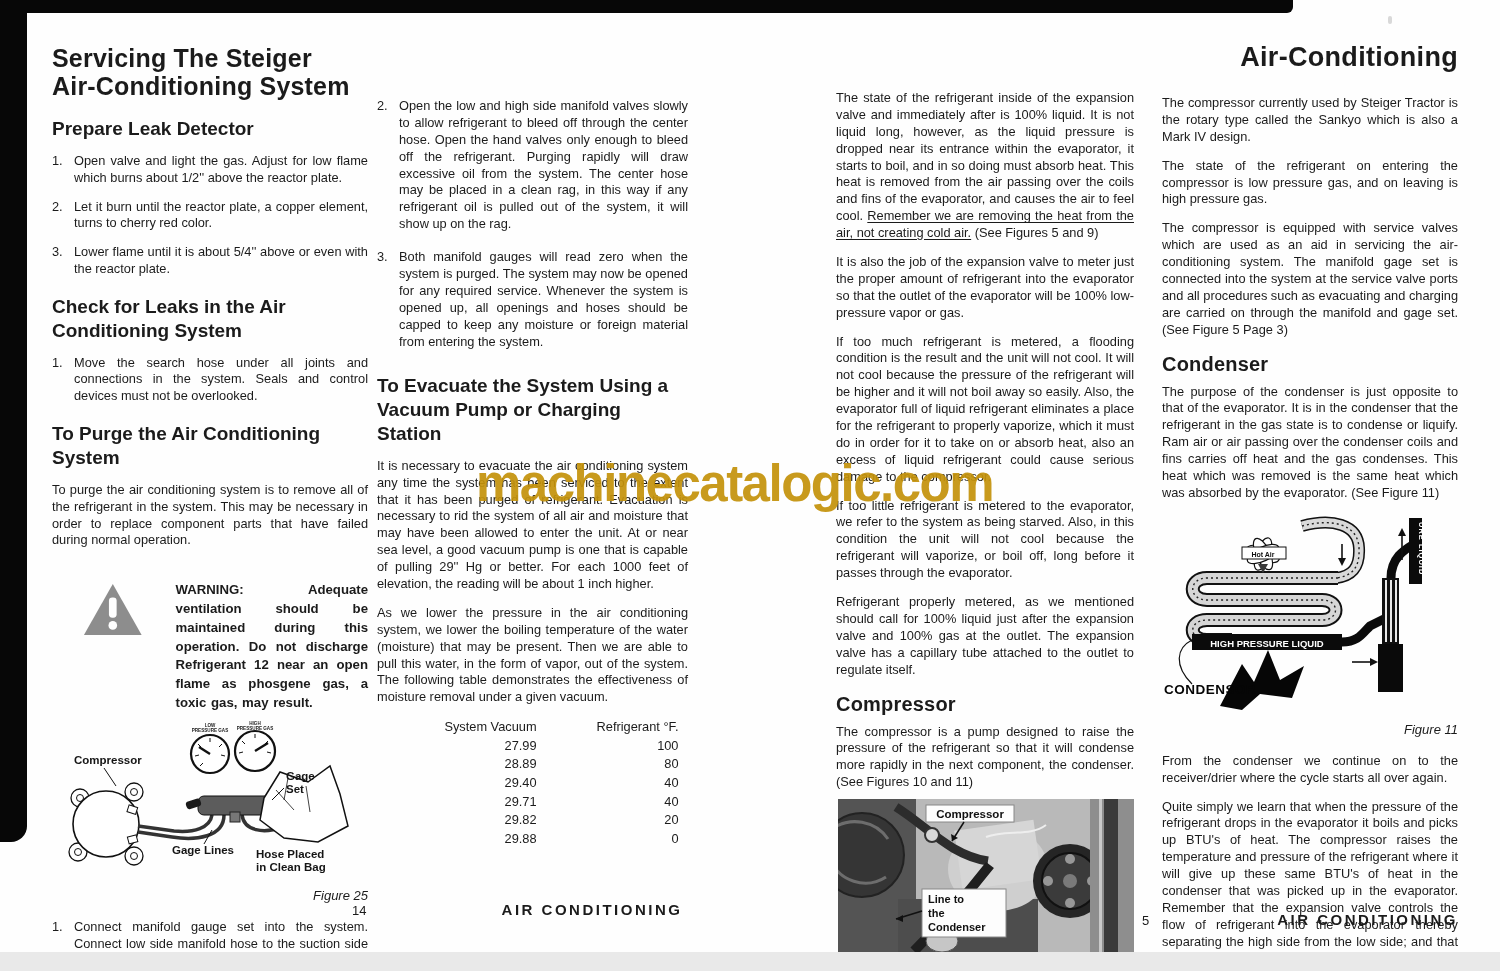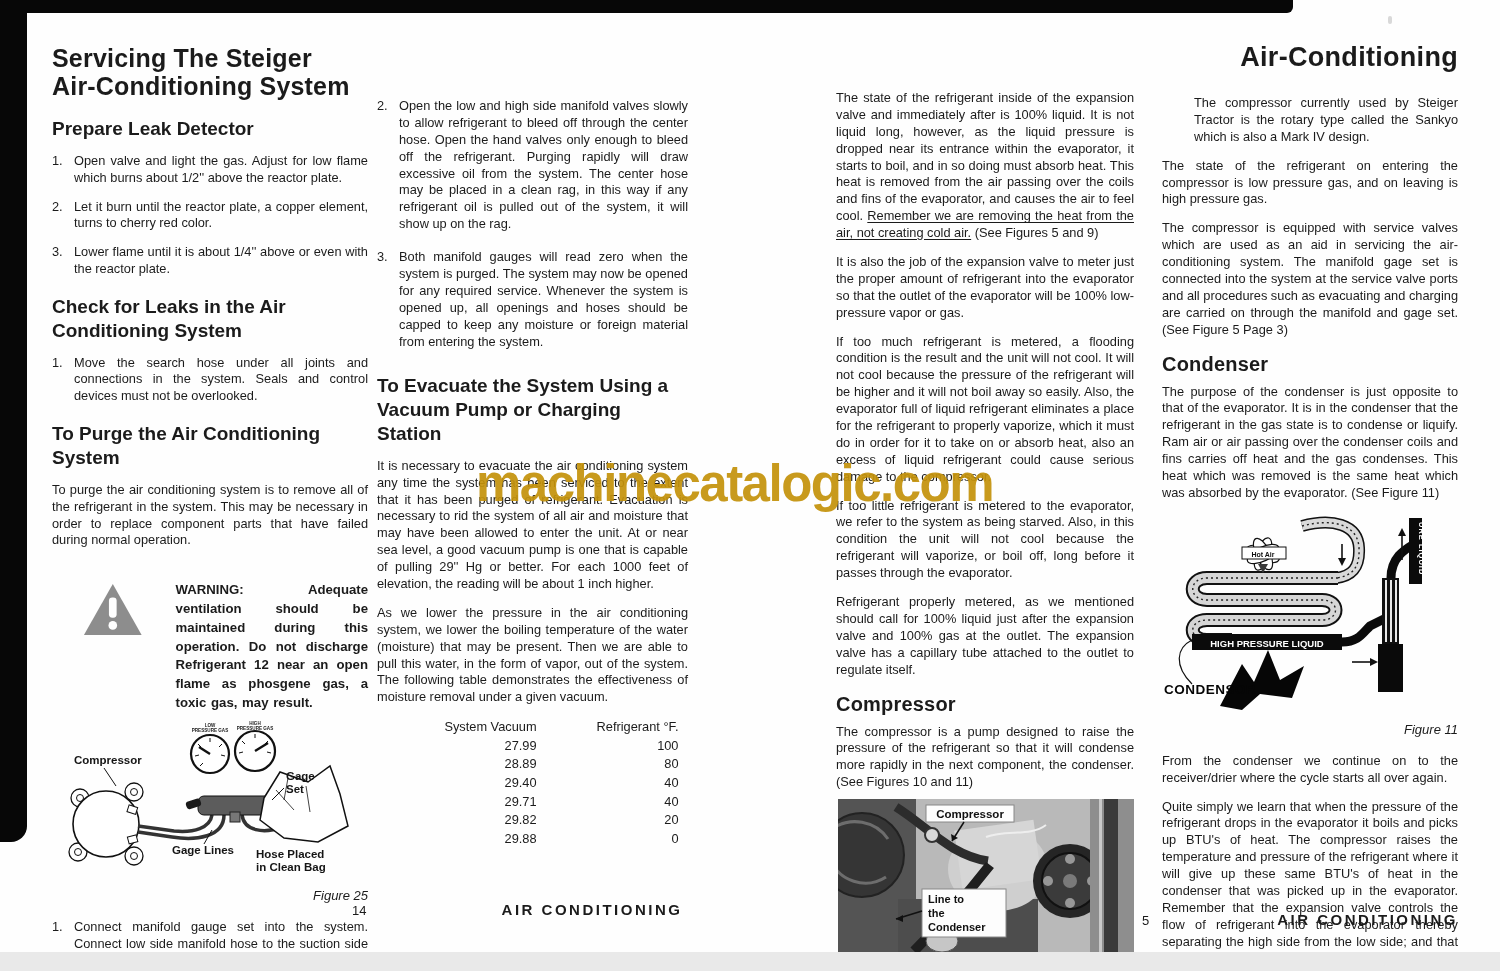--- a/index.html
+++ b/index.html
@@ -50,21 +50,21 @@
     <div class="li">
         <span class="n">1.</span>
         <span class="t">Open valve and light the gas. Adjust for low flame which burns about 1/2'' above the reactor plate.</span>
       </div>
     <div class="li">
         <span class="n">2.</span>
         <span class="t">Let it burn until the reactor plate, a copper element, turns to cherry red color.</span>
       </div>
     <div class="li">
         <span class="n">3.</span>
-        <span class="t">Lower flame until it is about 1/4'' above or even with the reactor plate.</span>
+        <span class="t">Lower flame until it is about 5/4'' above or even with the reactor plate.</span>
       </div>
     <div class="h2">Check for Leaks in the Air Conditioning System</div>
     <div class="li">
         <span class="n">1.</span>
         <span class="t">Move the search hose under all joints and connections in the system. Seals and control devices must not be overlooked.</span>
       </div>
     <div class="h2">To Purge the Air Conditioning System</div>
     <div class="p">To purge the air conditioning system is to remove all of the refrigerant in the system. This may be necessary in order to replace component parts that have failed during normal operation.</div>
 
     <div class="warn">
@@ -238,21 +238,21 @@
         <text x="90" y="132" font-size="11" font-weight="bold" fill="#111">Condenser</text>
         <line x1="84" y1="112" x2="58" y2="120" stroke="#111" stroke-width="1.5"></line>
         <polygon points="58,120 65,116 65,123" fill="#111"></polygon>
       </svg>
       <div class="cap">Figure 10</div>
     </div>
   </div>
 
   <div class="col" id="col4">
     <div class="h1r">Air-Conditioning</div>
-    <div class="p" style="margin-top:22px;margin-left:32px;">The compressor currently used by Steiger Tractor is the rotary type called the Sankyo which is also a Mark IV design.</div>
+    <div class="p" style="margin-top:22px;">The compressor currently used by Steiger Tractor is the rotary type called the Sankyo which is also a Mark IV design.</div>
     <div class="p">The state of the refrigerant on entering the compressor is low pressure gas, and on leaving is high pressure gas.</div>
     <div class="p">The compressor is equipped with service valves which are used as an aid in servicing the air-conditioning system. The manifold gage set is connected into the system at the service valve ports and all procedures such as evacuating and charging are carried on through the manifold and gage set. (See Figure 5 Page 3)</div>
     <div class="h3">Condenser</div>
     <div class="p" style="margin-top:0;">The purpose of the condenser is just opposite to that of the evaporator. It is in the condenser that the refrigerant in the gas state is to condense or liquify. Ram air or air passing over the condenser coils and fins carries off heat and the gas condenses. This heat which was removed is the same heat which was absorbed by the evaporator. (See Figure 11)</div>
 
     <div class="figblock" style="margin-top:14px;">
       <svg width="296" height="198" viewBox="0 0 296 198">
 
         <path d="M140,10 C170,2 196,8 197,32 C198,52 190,60 174,62" fill="none" stroke="#111" stroke-width="12"></path>
         <path d="M140,10 C170,2 196,8 197,32 C198,52 190,60 174,62" fill="none" stroke="#d9d9d9" stroke-width="9"></path>

